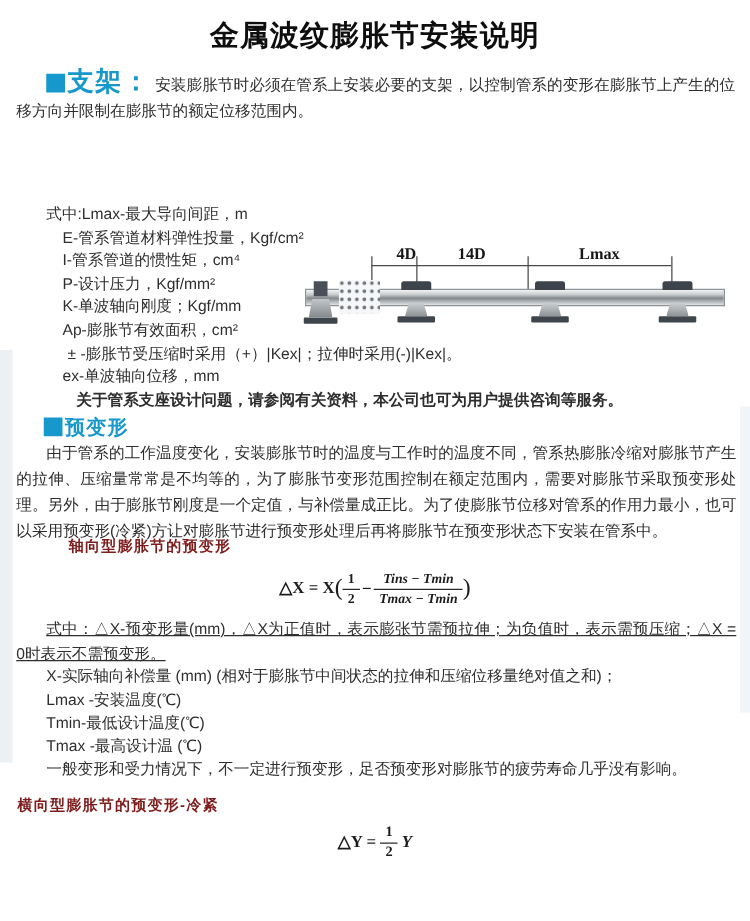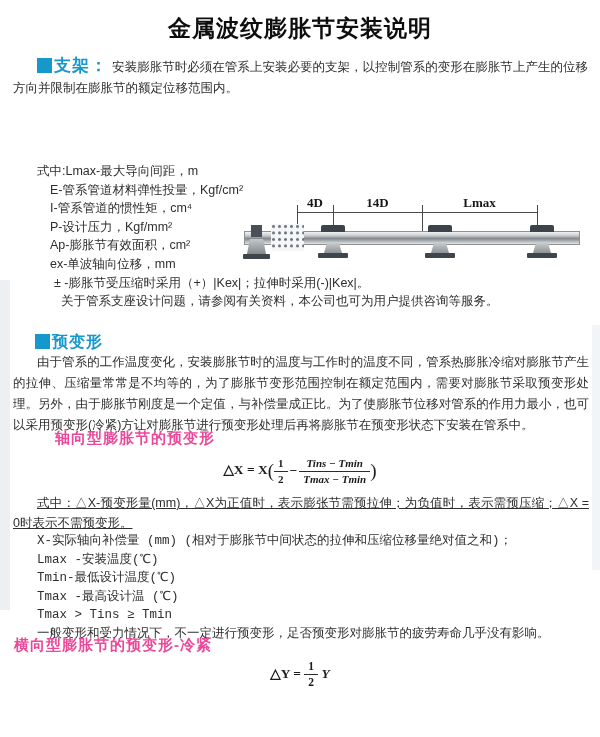--- a/index.html
+++ b/index.html
@@ -7,51 +7,51 @@
   .page{position:relative;width:600px;height:737px;background:#ffffff;overflow:hidden;color:#303030;}
 
   
   .gutter-left{position:absolute;left:0;top:280px;width:10px;height:330px;background:#e4eaee;opacity:.7;}
   .gutter-right{position:absolute;right:0;top:325px;width:8px;height:245px;background:#edf1f3;opacity:.7;}
 
   .title{position:absolute;left:0;top:13px;width:600px;text-align:center;
          font-size:23px;font-weight:bold;color:#0e0e0e;letter-spacing:1px;}
 
   .bluesq{display:inline-block;width:15px;height:15px;background:#1798cc;vertical-align:-2px;margin-right:2px;}
-  .h-blue{color:#1798cc;font-weight:bold;font-size:17px;letter-spacing:1px;}
+  .h-blue{color:#1798cc;font-weight:bold;font-size:21px;letter-spacing:1px;}
 
   .para{position:absolute;text-align:justify;font-size:12.5px;line-height:21px;color:#2e2e2e;}
   .p-intro{left:13px;top:55px;width:575px;text-indent:24px;}
   .p-intro .lead{margin-right:4px;}
   .p-example{left:37px;top:97px;width:550px;}
 
   .formula{position:absolute;left:0;width:600px;text-align:center;
            font-family:"Liberation Serif",serif;color:#1c1c1c;font-weight:bold;font-size:14px;}
   .f1{top:123px;}
   .frac{display:inline-block;vertical-align:middle;text-align:center;line-height:1.15;font-size:11.5px;}
   .frac .num{display:block;padding:0 4px 1px 4px;border-bottom:1px solid #2a2a2a;}
   .frac .den{display:block;padding:1px 4px 0 4px;}
   .ital{font-style:italic;}
   .radical{font-size:34px;font-weight:400;vertical-align:middle;line-height:24px;display:inline-block;margin:0 -5px 0 6px;transform:scaleY(1.05);}
   .sqrt-body{display:inline-block;vertical-align:middle;border-top:1.5px solid #2a2a2a;padding:2px 3px 0 5px;margin-top:-2px;}
 
   .defs{position:absolute;left:37px;top:162px;font-size:12.5px;line-height:18.6px;color:#2e2e2e;}
   .def-line{white-space:nowrap;}
   .ind1{padding-left:13px;}
   .ind2{padding-left:17px;}
-  .ind3{padding-left:24px;}
+  .ind3{padding-left:24px;font-weight:bold;}
 
   
   .diagram{position:absolute;left:243px;top:192px;width:340px;height:80px;}
   .dim-line{position:absolute;left:54px;width:240px;top:20px;border-top:1px solid #4a4a4a;}
   .tick{position:absolute;top:13px;height:27px;border-left:1px solid #4a4a4a;}
   .t1{left:54px;} .t2{left:90px;} .t3{left:179px;} .t4{left:294px;}
   .dim-label{position:absolute;top:3px;text-align:center;font-family:"Liberation Serif",serif;
              font-weight:bold;font-size:13px;color:#161616;}
-  .l4d{left:54px;width:36px;} .l14d{left:90px;width:89px;} .llmax{left:179px;width:115px;}
+  .l4d{left:54px;width:36px;text-align:right;} .l14d{left:90px;width:89px;} .llmax{left:179px;width:115px;}
   .pipe{position:absolute;left:1px;top:39px;width:334px;height:12px;border:1px solid #8f9396;
         background:linear-gradient(#f2f3f4 0%,#c9cdcf 30%,#83888c 55%,#b4b8bb 78%,#e0e2e3 100%);}
   .bellows{position:absolute;left:28px;top:32px;width:33px;height:27px;background:#f6f7f8;
            background-image:radial-gradient(circle at 2.5px 2.5px,#6f757a 1.1px,rgba(0,0,0,0) 1.8px);
            background-size:6px 6.5px;border-radius:2px;}
   .sup{position:absolute;top:33px;width:30px;height:33px;}
   .s2{left:75px;} .s3{left:182px;} .s4{left:284px;}
   .sup .cap{position:absolute;top:0;left:3px;right:3px;height:7px;background:#3c434a;border-radius:2px 2px 0 0;}
   .sup .body{position:absolute;top:17px;left:6px;right:6px;bottom:5px;
              background:linear-gradient(#cdd1d3,#8d9296);clip-path:polygon(18% 0,82% 0,100% 100%,0 100%);}
@@ -59,31 +59,31 @@
   .anchor{position:absolute;left:0;top:36px;width:27px;height:31px;}
   .anchor .stem{position:absolute;top:-3px;left:8px;width:11px;height:12px;background:#4a5057;}
   .anchor .body{position:absolute;top:11px;left:4px;right:4px;bottom:5px;
                 background:linear-gradient(#c3c7ca,#84898d);clip-path:polygon(15% 0,85% 0,100% 100%,0 100%);}
   .anchor .base{position:absolute;bottom:0;left:0;right:0;height:5px;background:#3e454c;border-radius:1px;}
 
   .sec-head{position:absolute;left:35px;top:332px;font-size:16px;}
   .sec-head .h-blue{font-size:16px;}
   .p-predeform{left:13px;top:352px;width:576px;text-indent:24px;}
 
-  .subhead{position:absolute;color:#ec4899;font-weight:bold;font-size:15px;letter-spacing:1px;}
+  .subhead{position:absolute;color:#7f1d1d;font-weight:bold;font-size:12px;letter-spacing:1px;}
   .sh-axial{left:55px;top:429px;}
   .sh-lateral{left:14px;top:636px;}
 
   .f2{top:457px;font-size:13.5px;}
   .paren{font-size:19px;font-weight:400;vertical-align:middle;}
   .f2 .frac{font-size:11px;}
   .minus{vertical-align:middle;margin:0 2px;}
 
   .p-xnote{left:13px;top:494px;width:576px;text-indent:24px;line-height:19.5px;text-decoration:underline;}
-  .axial-items{position:absolute;left:37px;top:532px;font-size:12.5px;line-height:18.6px;color:#2e2e2e;font-family:Liberation Mono, monospace;}
+  .axial-items{position:absolute;left:37px;top:532px;font-size:12.5px;line-height:18.6px;color:#2e2e2e;}
   .f3{top:660px;font-size:13.5px;}
   .p-ynote{left:37px;top:737px;width:550px;text-align:right;}
 </style>
 </head>
 <body>
 
 <div class="page">
   <div class="gutter-left"></div>
   <div class="gutter-right"></div>
 
@@ -92,23 +92,24 @@
   <div class="para p-intro">
     <span class="bluesq"></span><span class="h-blue lead">支架：</span><span>安装膨胀节时必须在管系上安装必要的支架，以控制管系的变形在膨胀节上产生的位移方向并限制在膨胀节的额定位移范围内。</span>
   </div>
 
 
   <div class="defs">
     <div class="def-line">式中:Lmax-最大导向间距，m</div>
     <div class="def-line ind1">E-管系管道材料弹性投量，Kgf/cm²</div>
     <div class="def-line ind1">I-管系管道的惯性矩，cm⁴</div>
     <div class="def-line ind1">P-设计压力，Kgf/mm²</div>
+    <div class="def-line ind1">K-单波轴向刚度；Kgf/mm</div>
     <div class="def-line ind1">Ap-膨胀节有效面积，cm²</div>
+    <div class="def-line ind2">± -膨胀节受压缩时采用（+）|Kex|；拉伸时采用(-)|Kex|。</div>
     <div class="def-line ind1">ex-单波轴向位移，mm</div>
-    <div class="def-line ind2">± -膨胀节受压缩时采用（+）|Kex|；拉伸时采用(-)|Kex|。</div>
     <div class="def-line ind3">关于管系支座设计问题，请参阅有关资料，本公司也可为用户提供咨询等服务。</div>
   </div>
 
   <div class="diagram">
     <div class="dim-line"></div>
     <div class="tick t1"></div>
     <div class="tick t2"></div>
     <div class="tick t3"></div>
     <div class="tick t4"></div>
     <div class="dim-label l4d">4D</div>
@@ -149,21 +150,20 @@
     <span>△X = X</span><span class="paren">(</span><span class="frac"><span class="num">1</span><span class="den">2</span></span><span class="minus">−</span><span class="frac"><span class="num ital">Tins − Tmin</span><span class="den ital">Tmax − Tmin</span></span><span class="paren">)</span>
   </div>
 
   <div class="para p-xnote">式中：△X-预变形量(mm)，△X为正值时，表示膨张节需预拉伸；为负值时，表示需预压缩；△X = 0时表示不需预变形。</div>
 
   <div class="axial-items">
     <div class="def-line">X-实际轴向补偿量 (mm) (相对于膨胀节中间状态的拉伸和压缩位移量绝对值之和)；</div>
     <div class="def-line">Lmax -安装温度(℃)</div>
     <div class="def-line">Tmin-最低设计温度(℃)</div>
     <div class="def-line">Tmax -最高设计温 (℃)</div>
-    <div class="def-line">Tmax &gt; Tins ≥ Tmin</div>
     <div class="def-line">一般变形和受力情况下，不一定进行预变形，足否预变形对膨胀节的疲劳寿命几乎没有影响。</div>
   </div>
 
   <div class="subhead sh-lateral">横向型膨胀节的预变形-冷紧</div>
 
   <div class="formula f3">
     <span>△Y =</span>
     <span class="frac"><span class="num">1</span><span class="den">2</span></span>
     <span class="ital">Y</span>
   </div>

